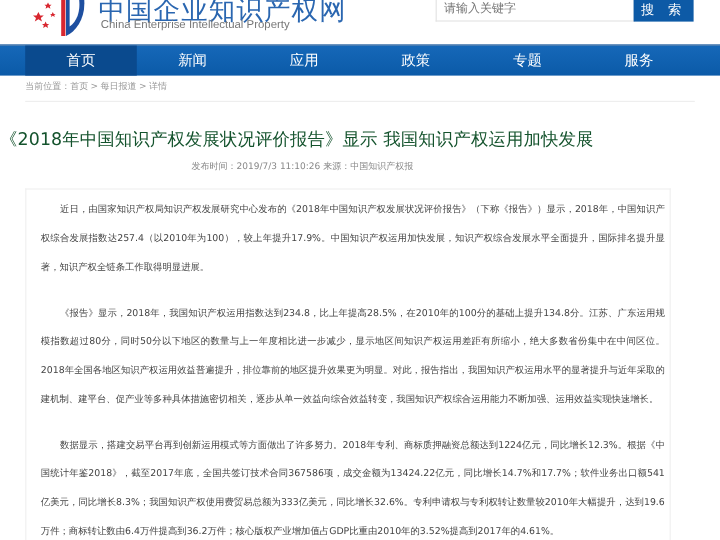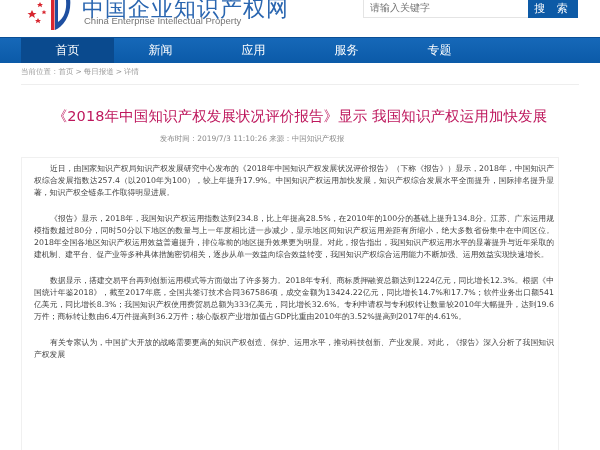--- a/index.html
+++ b/index.html
@@ -18,27 +18,27 @@
   .nav { position: absolute; left: 0; top: 37px; width: 600px; height: 26px; background: linear-gradient(#1668b8, #0b5aa8); border-top: 1px solid #0a4f96; display: flex; padding-left: 21px; }
   .nav-item { width: 93px; height: 25px; line-height: 25px; text-align: center; color: #fff; font-size: 12px; }
   .nav-item.active { background: #0a4a8e; }
 
   
   .breadcrumb { position: absolute; left: 21px; top: 67px; font-size: 7.5px; color: #999; white-space: nowrap; }
   .bc-sep { margin: 0 2px; }
   .divider { position: absolute; left: 21px; top: 84px; width: 558px; height: 1px; background: #eee; }
 
   
-  .title { position: absolute; left: 0; top: 107px; width: 600px; text-align: center; font-size: 14.5px; color: #be185d; white-space: nowrap; letter-spacing: 0.1px; }
+  .title { position: absolute; left: 0; top: 107px; width: 484px; text-align: center; font-size: 14.5px; color: #14532d; white-space: nowrap; letter-spacing: 0.1px; }
   .meta { position: absolute; left: 0; top: 134px; width: 504px; text-align: center; font-size: 7.5px; color: #888; white-space: nowrap; }
 
   
   .panel { position: absolute; left: 21px; top: 157px; width: 538px; height: 300px; border: 1px solid #f0f0f0; border-bottom: none; }
   .content { position: absolute; left: 34px; top: 163px; width: 520px; }
-  .para { font-size: 7.8px; line-height: 12px; color: #444; text-indent: 16px; margin-bottom: 14px; text-align: justify; }
+  .para { font-size: 7.8px; line-height: 24px; color: #444; text-indent: 16px; margin-bottom: 14px; text-align: justify; }
 </style>
 </head>
 <body>
 
 <div class="header">
   <svg class="logo" viewBox="0 0 52 38">
     <polygon points="8,14 9.5,17 12.5,17 10,19 11,22 8,20 5,22 6,19 3.5,17 6.5,17" fill="#d8262f"></polygon>
     <polygon points="16,6 17,8 19,8 17.5,9.3 18,11.3 16,10 14,11.3 14.5,9.3 13,8 15,8" fill="#d8262f"></polygon>
     <polygon points="14,22 15,24 17,24 15.5,25.3 16,27.3 14,26 12,27.3 12.5,25.3 11,24 13,24" fill="#d8262f"></polygon>
     <polygon points="20,14 20.8,15.6 22.4,15.6 21.2,16.6 21.6,18.2 20,17.2 18.4,18.2 18.8,16.6 17.6,15.6 19.2,15.6" fill="#d8262f"></polygon>
@@ -49,22 +49,23 @@
   <div class="brand-cn">中国企业知识产权网</div>
   <div class="brand-en">China Enterprise Intellectual Property</div>
   <input class="search-input" type="text" placeholder="请输入关键字" style="">
   <div class="search-btn">搜 索</div>
 </div>
 
 <div class="nav">
   <div class="nav-item active">首页</div>
   <div class="nav-item">新闻</div>
   <div class="nav-item">应用</div>
+  <div class="nav-item">政策</div>
+  <div class="nav-item">专题</div>
   <div class="nav-item">服务</div>
-  <div class="nav-item">专题</div>
 </div>
 
 <div class="breadcrumb">
   <span>当前位置：</span><span>首页</span><span class="bc-sep">&gt;</span><span>每日报道</span><span class="bc-sep">&gt;</span><span>详情</span>
 </div>
 <div class="divider"></div>
 
 <h1 class="title" style="font-weight:normal;">《2018年中国知识产权发展状况评价报告》显示 我国知识产权运用加快发展</h1>
 <div class="meta">
   <span>发布时间：</span><span>2019/7/3 11:10:26</span>

